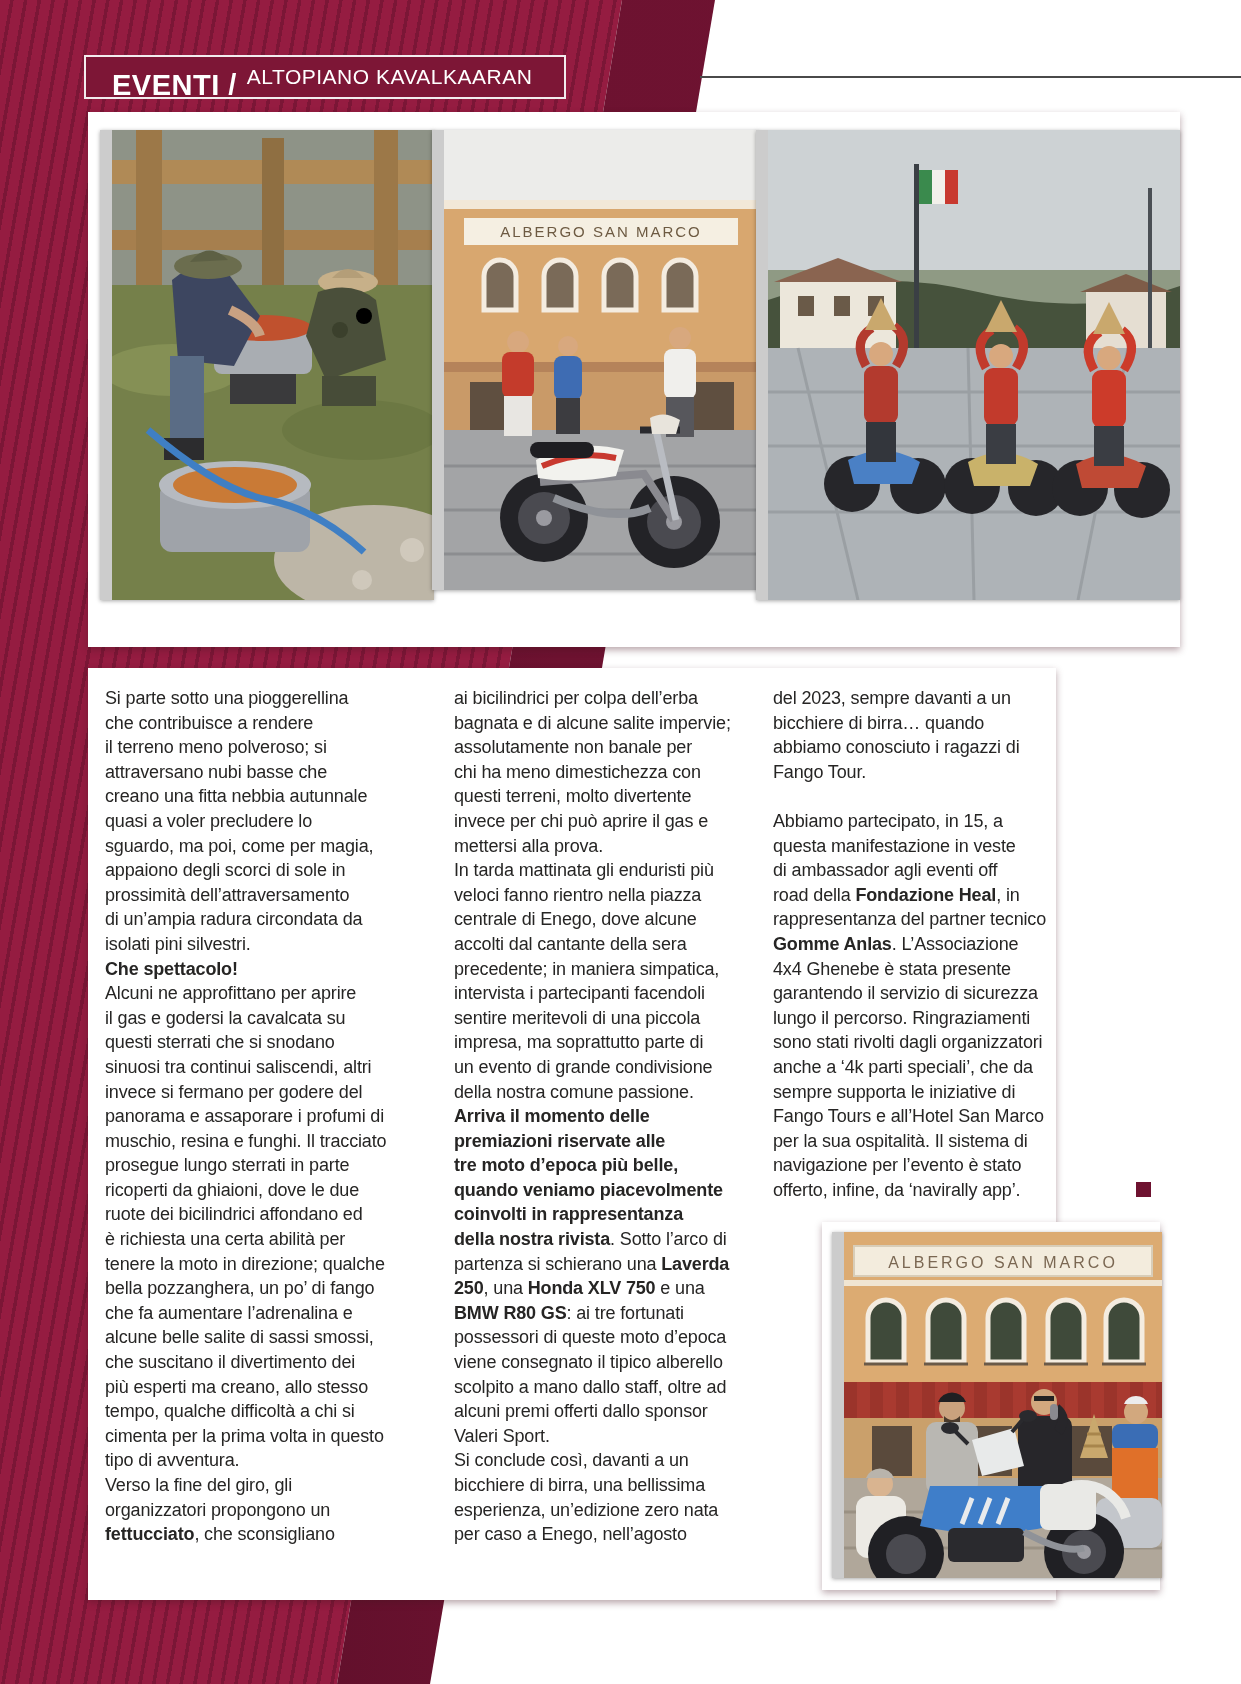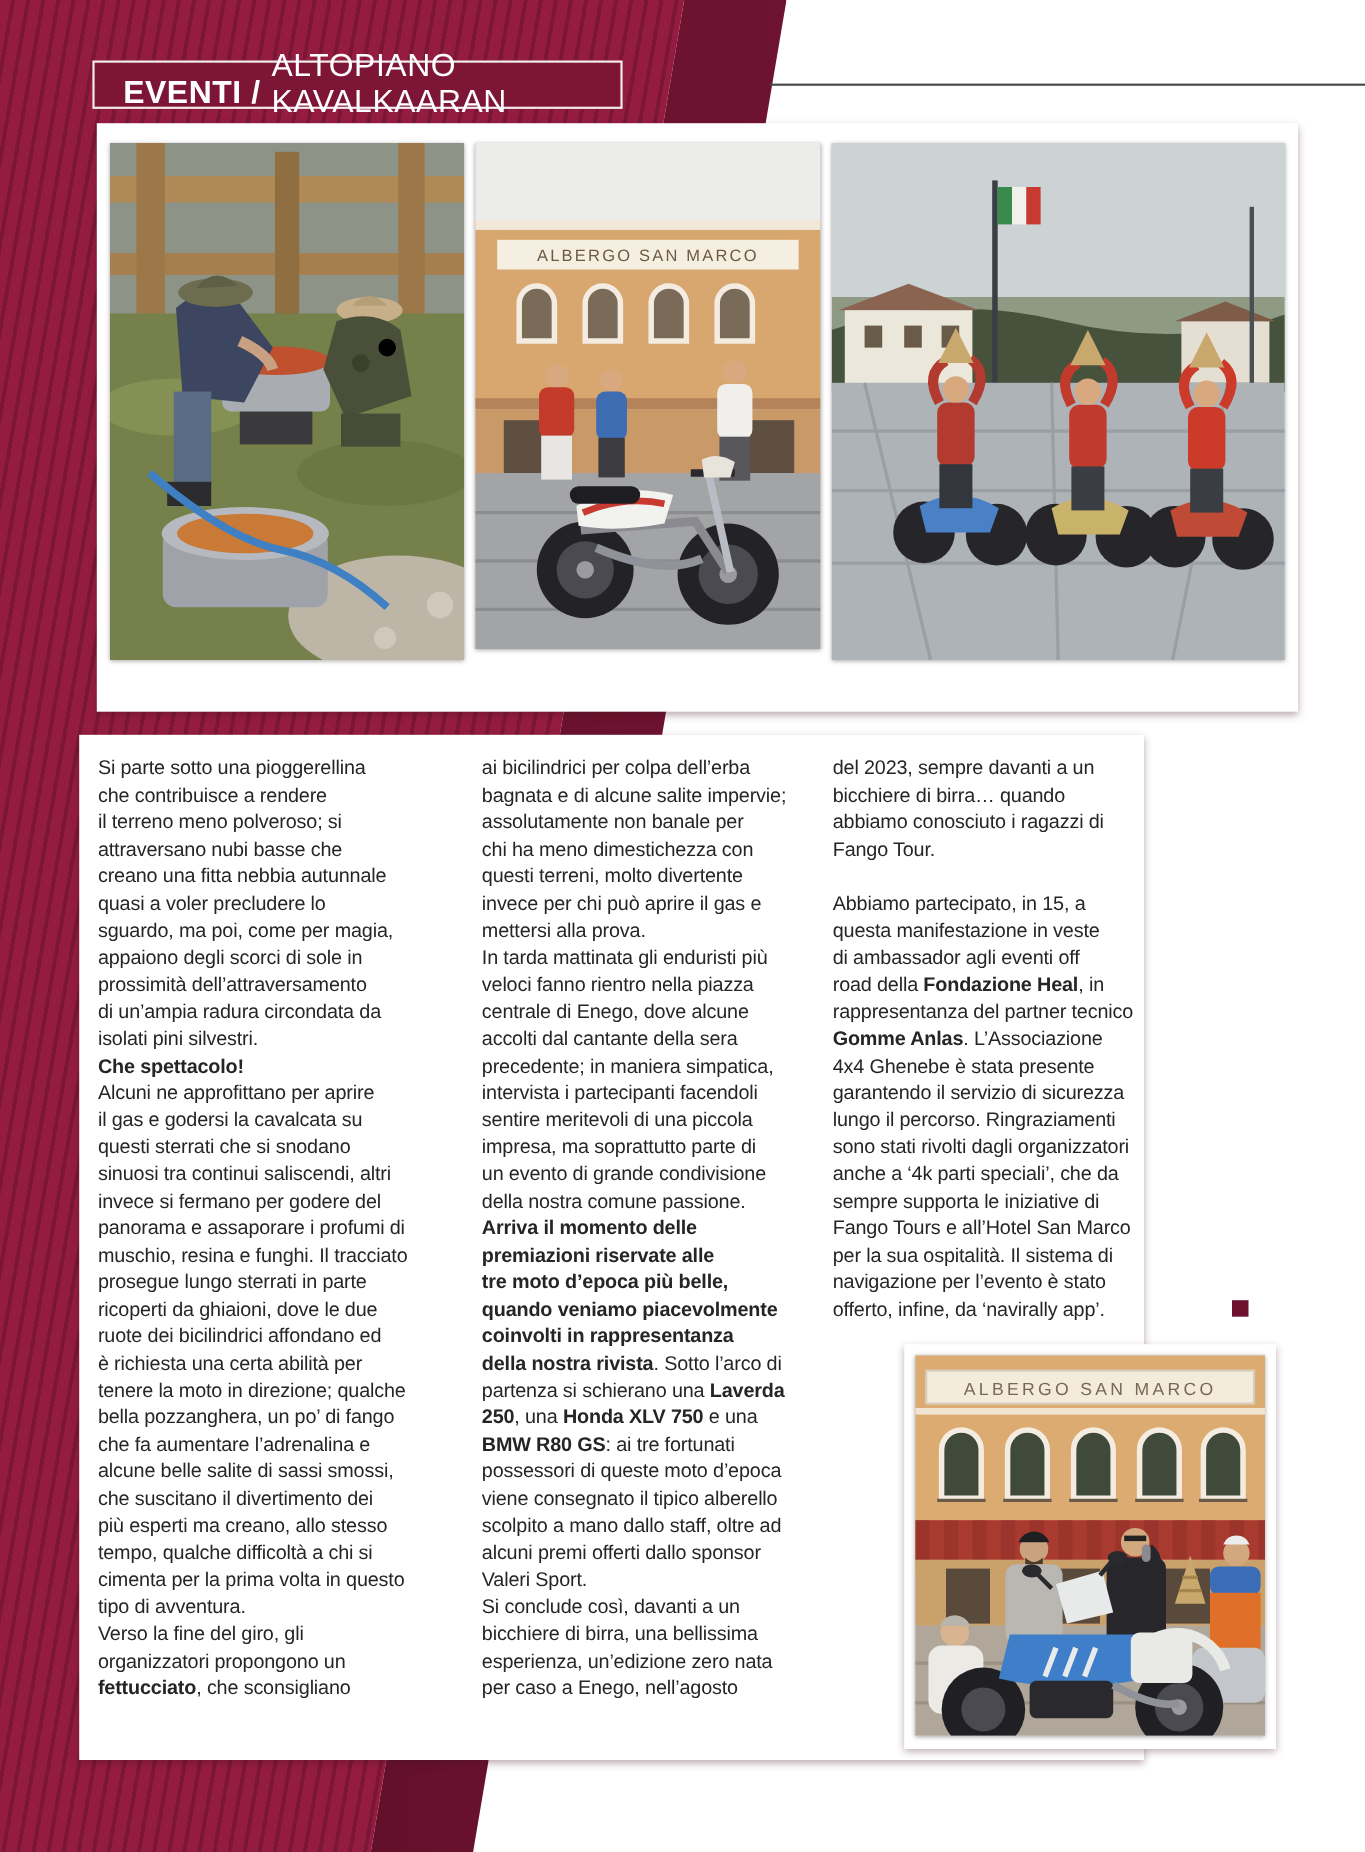--- a/index.html
+++ b/index.html
@@ -24,27 +24,27 @@
     position:absolute;left:700px;top:76px;width:541px;height:2px;
     background:#4a4a4a;z-index:1;
   }
   .banner{
     position:absolute;left:84px;top:55px;width:482px;height:44px;z-index:3;
     background:#7d1636;border:2px solid #f2ecee;box-sizing:border-box;
     display:flex;align-items:center;padding-left:26px;
     color:#ffffff;letter-spacing:.5px;
   }
   .banner .b1{font-weight:bold;font-size:29px;white-space:pre;margin-top:16px;}
-  .banner .b2{font-weight:normal;font-size:29px;margin-left:10px;}
+  .banner .b2{font-weight:normal;font-size:21px;margin-left:10px;}
   
   .panel{position:absolute;background:#ffffff;z-index:2;
     box-shadow:0 3px 7px rgba(70,20,35,.38);}
   .photo-panel{left:88px;top:112px;width:1092px;height:535px;}
-  .text-panel{left:72px;top:668px;width:968px;height:932px;}
-  .photo-frame{position:absolute;box-shadow:0 1px 4px rgba(0,0,0,.35);overflow:hidden;background:#ccc;}
+  .text-panel{left:88px;top:668px;width:968px;height:932px;}
+  .photo-frame{position:absolute;box-shadow:0 1px 4px rgba(0,0,0,.35);overflow:hidden;background:#ccc;padding-left:12px;}
   .pf1{left:12px;top:18px;width:322px;height:470px;}
   .pf2{left:344px;top:18px;width:314px;height:460px;}
   .pf3{left:668px;top:18px;width:412px;height:470px;}
   .photo-frame svg{display:block;width:100%;height:100%;}
   
   .col{position:absolute;top:18px;width:324px;color:#262524;
        font-size:18px;line-height:24.6px;letter-spacing:-.15px;}
   .col .line{white-space:nowrap;}
   .col .line span.b{font-weight:bold;}
   .col .spacer{height:24.6px;}

